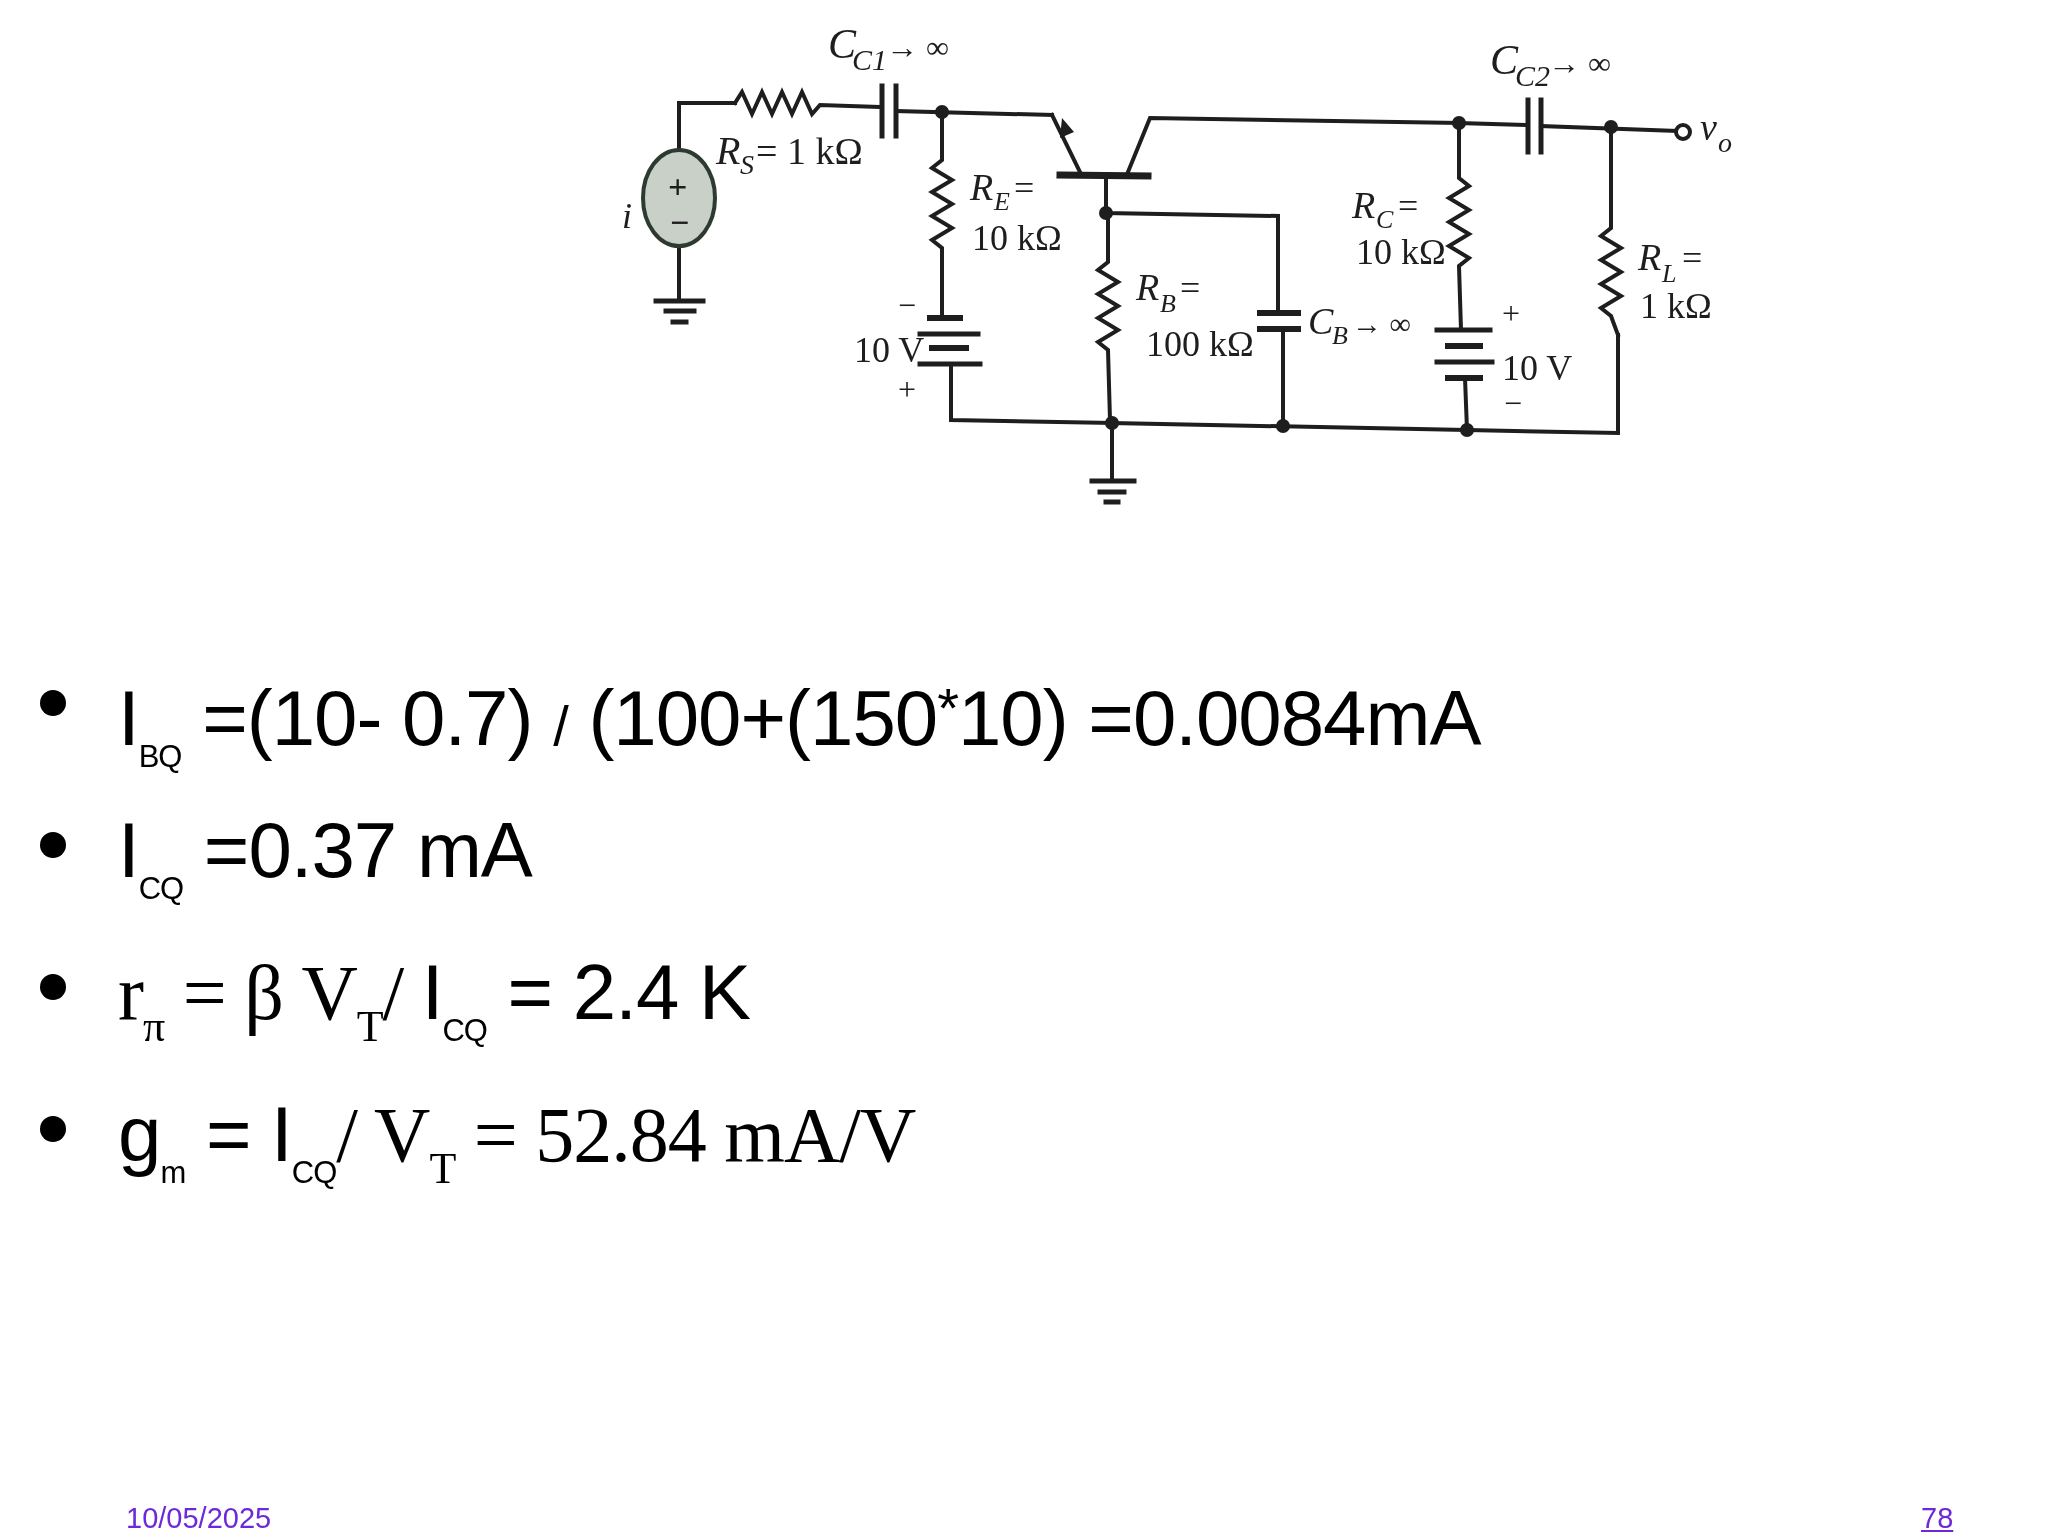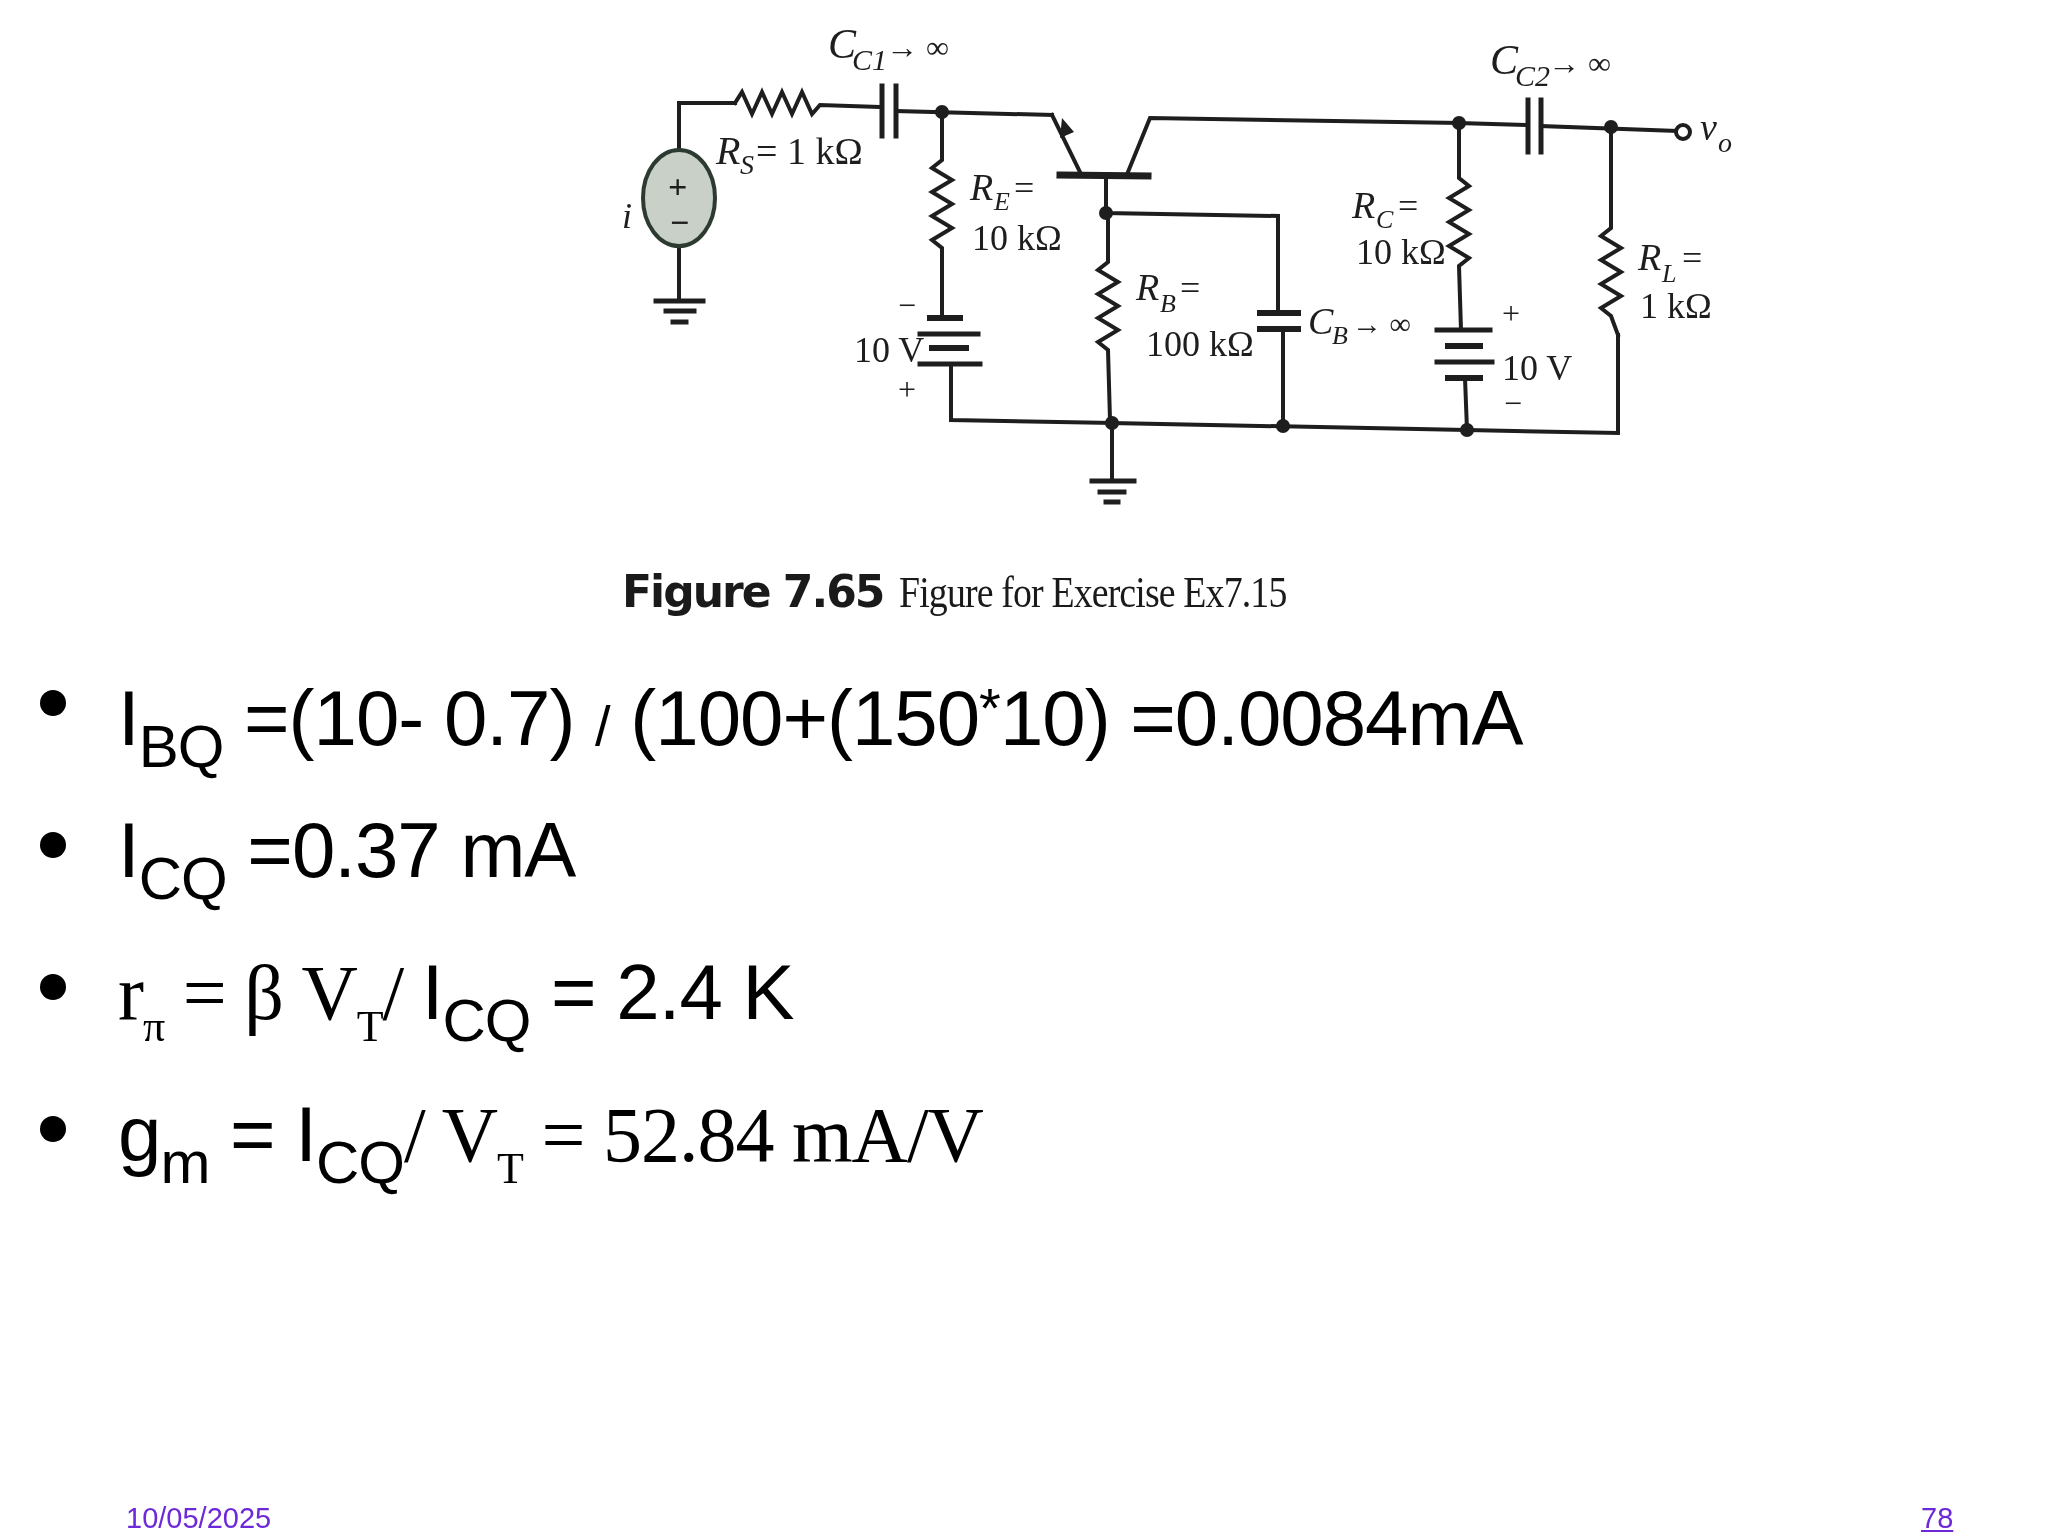--- a/index.html
+++ b/index.html
@@ -7,21 +7,21 @@
   .slide { position: absolute; left: 0; top: 0; width: 2048px; height: 1536px; background: #ffffff; }
   .figure { position: absolute; left: 0; top: 0; width: 2048px; height: 640px; }
   .figure svg { position: absolute; left: 0; top: 0; }
   .caption { position: absolute; left: 622px; top: 566px; font-size: 44px; color: #1a1a1a; white-space: nowrap; letter-spacing: -1px; }
   .caption .fig-num { font-family: "DejaVu Sans", sans-serif; font-weight: bold; letter-spacing: -2px; }
   .caption .fig-text { font-family: "Liberation Serif", serif; margin-left: 16px; transform: scaleX(0.86); display: inline-block; transform-origin: left; }
   .bullets { position: absolute; left: 0; top: 0; width: 2048px; }
   .bullet-row { position: absolute; left: 0; height: 120px; white-space: nowrap; color: #000; }
   .bullet-dot { position: absolute; left: 40px; top: 18px; width: 26px; height: 26px; border-radius: 50%; background: #000; }
   .bullet-text { position: absolute; left: 118px; top: -14px; font-size: 78px; line-height: 100px; font-family: "Liberation Sans", "DejaVu Sans", sans-serif; letter-spacing: -1px; }
-  .bullet-text .sub { font-size: 60px; vertical-align: -22px; letter-spacing: -1px; }
+  .bullet-text .sub { font-size: 31px; vertical-align: -22px; letter-spacing: -1px; }
   .bullet-text .serif { font-family: "Liberation Serif", serif; }
   .bullet-text .small { font-size: 56px; }
   .bullet-text .tsub { font-family: "Liberation Serif", serif; font-size: 44px; vertical-align: -22px; }
   .footer { position: absolute; top: 1502px; font-size: 29px; color: #6d28d9; font-family: "Liberation Sans", "DejaVu Sans", sans-serif; white-space: nowrap; }
   .footer-date { left: 126px; }
   .footer-title { left: 805px; }
   .footer-page { left: 1921px; text-decoration: underline; }
 </style>
 </head>
 <body>
@@ -152,23 +152,20 @@
 
         <text x="1638" y="270" font-size="38" font-style="italic">R</text>
         <text x="1662" y="282" font-size="26" font-style="italic">L</text>
         <text x="1682" y="270" font-size="36">=</text>
         <text x="1640" y="318" font-size="36">1 kΩ</text>
 
         <text x="1700" y="140" font-size="38" font-style="italic">v</text>
         <text x="1718" y="152" font-size="28" font-style="italic">o</text>
       </g>
     </svg>
-    <div class="caption">
-      <span class="fig-num">Figure 7.65</span><span class="fig-text">Figure for Exercise Ex7.15</span>
-    </div>
   </div>
 
   <div class="bullets">
 
     <div class="bullet-row" style="top:672px;">
       <span class="bullet-dot"></span>
       <span class="bullet-text"><span>I</span><span class="sub">BQ</span><span> =(10- 0.7)  </span><span class="small">/</span><span> (100+(150</span><span class="small" style="vertical-align:18px;">*</span><span>10)  =0.0084mA</span></span>
     </div>
 
     <div class="bullet-row" style="top:814px;">

